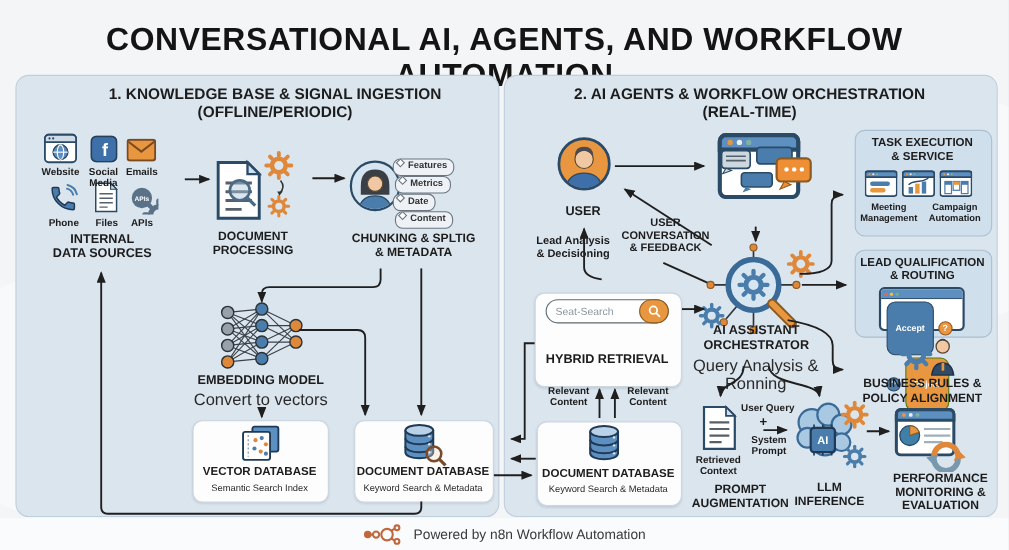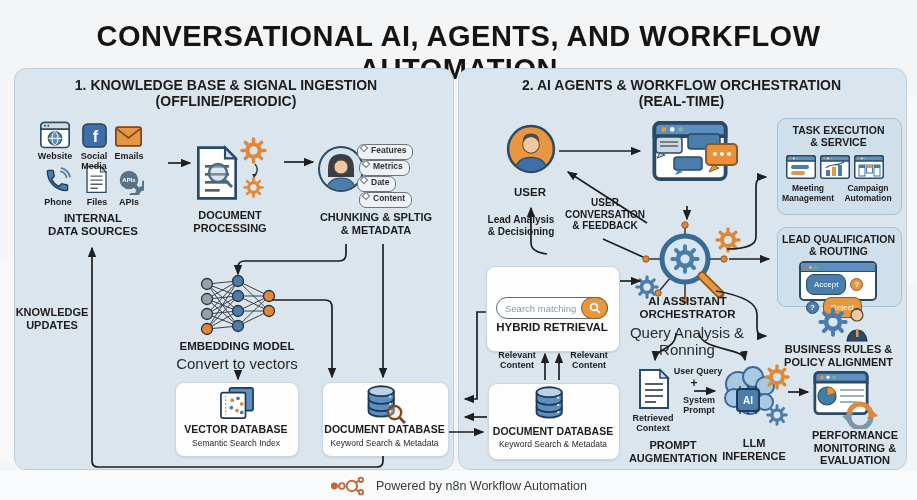--- a/index.html
+++ b/index.html
@@ -16,21 +16,21 @@
   .main-title{position:absolute;left:0;top:20px;width:917px;text-align:center;font-weight:800;font-size:29px;letter-spacing:.5px;color:#141414}
   .tag{position:absolute;display:inline-flex;align-items:flex-start;height:14px;background:#eef2f6;border:1.4px solid #6b7680;border-radius:7px;padding:0 6px 0 3px;font-size:8.5px;font-weight:bold;color:#333;white-space:nowrap}
   .diam{width:4px;height:4px;border:1px solid #6b7680;background:#fff;transform:rotate(45deg);margin-right:4px;flex:0 0 auto}
   .spill{position:absolute;height:22px;background:#fff;border:1.8px solid #5f6a73;border-radius:13px;display:flex;align-items:center;box-sizing:border-box}
   .spill .txt{flex:1;font-size:9.5px;color:#8d979f;padding-left:8px;white-space:nowrap;overflow:hidden}
   .sbtn{width:27px;height:21.5px;margin-right:-1.4px;background:#e8963f;border:1.8px solid #8a5a20;border-radius:12px;display:flex;align-items:center;justify-content:center;box-sizing:border-box;flex:0 0 auto}
   .lq-win{position:absolute;background:#fff;border:2px solid #2b4a66;border-radius:5px;box-sizing:border-box}
   .lq-bar{height:8px;background:#5d8fc0;border-bottom:1.5px solid #2b4a66;border-radius:3px 3px 0 0;display:flex;align-items:center;padding-left:3px;gap:2px}
   .lq-dot{width:3px;height:3px;border-radius:50%}
   .lq-row{display:flex;align-items:center;gap:4px;padding:2px 5px 0 5px}
-  .pill{font-size:8px;font-weight:normal;color:#fff;border-radius:8px;padding:5px 7px;line-height:9px}
+  .pill{font-size:8px;font-weight:bold;color:#fff;border-radius:8px;padding:19px 7px;line-height:9px}
   .pill.blue{background:#4a7dab;border:1px solid #2b4a66}
   .pill.orange{background:#e8963f;border:1px solid #4d7c0f}
   .qcirc{width:11px;height:11px;border-radius:50%;color:#fff;font-size:8px;font-weight:bold;display:flex;align-items:center;justify-content:center;flex:0 0 auto}
   .qcirc.orange{background:#e8963f;border:1px solid #9a5a20}
   .qcirc.blue{background:#4a7dab;border:1px solid #2b4a66}
   .footer-strip{position:absolute;left:0;top:471px;width:917px;height:29px;background:#fafbfc;display:flex;align-items:center;justify-content:center;gap:8px}
   .footer-text{font-size:12.5px;color:#3a3a3a}
   svg text{font-family:"Liberation Sans",sans-serif}
 </style>
 </head>
@@ -82,21 +82,21 @@
   </svg>
 
   <div class="deco" style="left:-60px;top:250px;width:220px;height:220px"></div>
   <div class="deco" style="left:780px;top:90px;width:200px;height:200px"></div>
 
   <div class="main-title">CONVERSATIONAL AI, AGENTS, AND WORKFLOW AUTOMATION</div>
 
   <div class="panel" style="left:14px;top:68px;width:438px;height:400px"></div>
   <div class="panel" style="left:458px;top:68px;width:447px;height:400px"></div>
 
-  <div class="lbl f14" style="left:26px;top:77px;width:400px">1. KNOWLEDGE BASE &amp; SIGNAL INGESTION
+  <div class="lbl f14" style="left:50px;top:77px;width:400px">1. KNOWLEDGE BASE &amp; SIGNAL INGESTION
 (OFFLINE/PERIODIC)</div>
   <div class="lbl f14" style="left:478px;top:77px;width:407px">2. AI AGENTS &amp; WORKFLOW ORCHESTRATION
 (REAL-TIME)</div>
 
   <svg class="abs" style="left:40px;top:121px" width="30" height="28" viewBox="0 0 36 32">
     <rect x="1" y="1" width="34" height="30" rx="4" fill="#fff" stroke="#2b4a66" stroke-width="2"></rect>
     <path d="M1 9 v-4 a4 4 0 0 1 4 -4 h26 a4 4 0 0 1 4 4 v4 z" fill="#cfdbe6" stroke="#2b4a66" stroke-width="2"></path>
     <circle cx="6" cy="5" r="1.2" fill="#2b4a66"></circle>
       <circle cx="10" cy="5" r="1.2" fill="#2b4a66"></circle>
     <circle cx="18" cy="20" r="8" fill="#5d8fc0" stroke="#2b4a66" stroke-width="1.6"></circle>
@@ -242,22 +242,20 @@
 
   <div class="whitebox" style="left:322px;top:382px;width:125px;height:73px"></div>
   <svg class="abs" style="left:362px;top:384px" width="46" height="40" viewBox="0 0 46 42">
     <use href="#sym-db" x="0" y="0" width="38" height="38"></use>
     <circle cx="33" cy="30" r="7" fill="rgba(240,220,200,.35)" stroke="#7a4a2a" stroke-width="2.4"></circle>
     <line x1="38" y1="35" x2="44" y2="41" stroke="#7a4a2a" stroke-width="3"></line>
   </svg>
   <div class="lbl f105" style="left:324px;top:423px;width:121px">DOCUMENT DATABASE</div>
   <div class="lbl f85 reg" style="left:324px;top:439px;width:121px">Keyword Search &amp; Metadata</div>
 
-  <div class="lbl f11" style="left:14px;top:306px;width:76px">KNOWLEDGE
-UPDATES</div>
 
   <svg class="abs" style="left:506px;top:124px" width="50" height="50" viewBox="0 0 48 48">
     <defs>
         <clipPath id="avclip2">
           <circle cx="24" cy="24" r="21"></circle>
         </clipPath>
       </defs>
     <circle cx="24" cy="24" r="22" fill="#e8963f" stroke="#2b4a66" stroke-width="2.4"></circle>
     <g clip-path="url(#avclip2)">
       <circle cx="24" cy="20" r="8" fill="#f0c9a4" stroke="#5a4632" stroke-width="1"></circle>
@@ -316,22 +314,22 @@
       </g>
     <g style="color:#4a7dab">
         <use href="#sym-gear" x="8" y="56" width="24" height="24"></use>
       </g>
   </svg>
   <div class="lbl f115" style="left:630px;top:295px;width:115px">AI ASSISTANT
 ORCHESTRATOR</div>
   <div class="lbl f95 reg" style="left:622px;top:324px;width:130px">Query Analysis &amp; Ronning</div>
 
   <div class="whitebox" style="left:486px;top:266px;width:132px;height:84px"></div>
-  <div class="spill" style="left:496px;top:297px;width:112px">
-    <span class="txt">Search matching</span>
+  <div class="spill" style="left:496px;top:272px;width:112px">
+    <span class="txt">Seat-Search</span>
     <span class="sbtn">
       <svg width="12" height="12" viewBox="0 0 12 12">
           <circle cx="5" cy="5" r="3.4" fill="none" stroke="#fff" stroke-width="1.6"></circle>
           <line x1="7.6" y1="7.6" x2="11" y2="11" stroke="#fff" stroke-width="1.6"></line>
         </svg>
     </span>
   </div>
   <div class="lbl f115" style="left:488px;top:321px;width:128px">HYBRID RETRIEVAL</div>
 
   <div class="lbl f9" style="left:492px;top:350px;width:50px">Relevant

